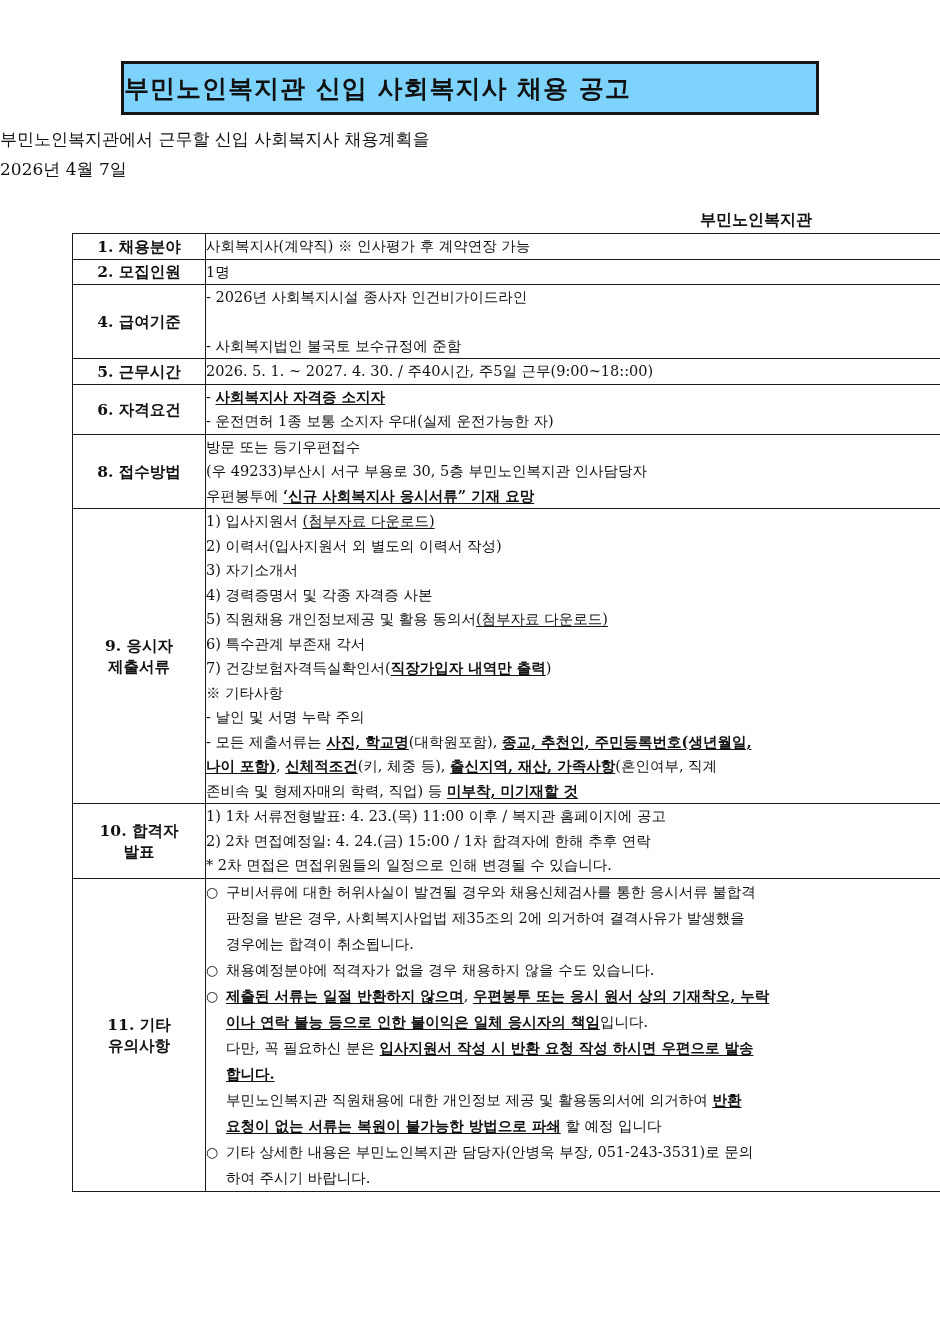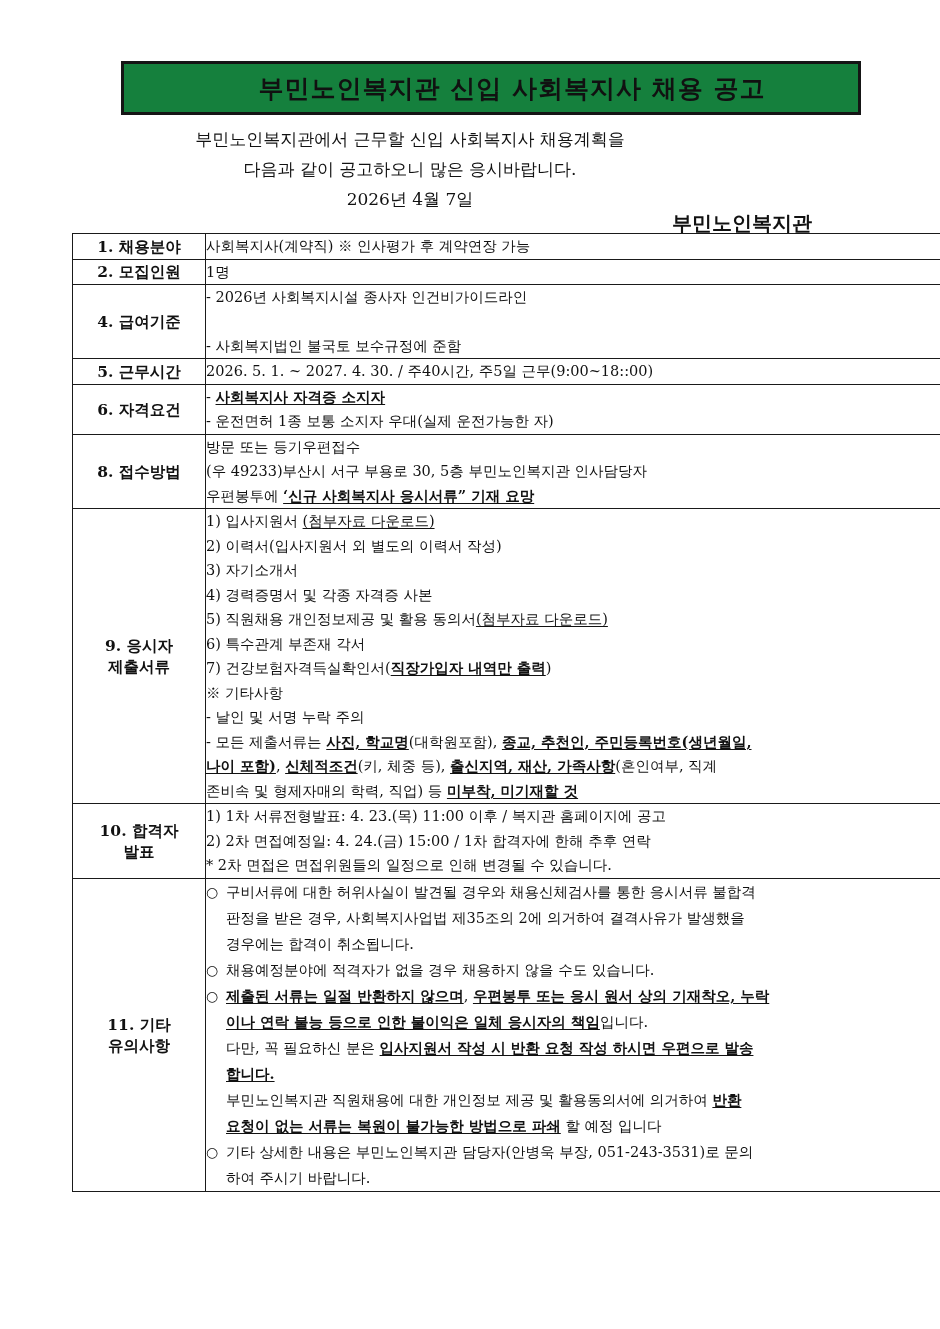--- a/index.html
+++ b/index.html
@@ -10,38 +10,37 @@
     color:#111111;
     -webkit-font-smoothing:none;
   }
   .page{position:relative;width:940px;height:1329px;box-sizing:border-box;}
 
   
   .title-box{
     position:absolute;left:122px;top:62px;width:692px;height:48px;
     border:2px solid #151515;
     box-shadow:0 0 0 1px #151515;
-    display:flex;align-items:center;justify-content:center;
-    background:#15803d;
-    padding-left:42px;
+    display:flex;align-items:center;
+    background:#7dd3fc;
   }
   .title-text{
     font-size:25px;font-weight:bold;letter-spacing:1px;
     white-space:nowrap;
   }
 
   
   .intro{
     position:absolute;left:0;top:124px;width:820px;
-    text-align:center;font-size:17px;line-height:30px;
+    text-align:left;font-size:17px;line-height:30px;
   }
   .intro div{white-space:nowrap;}
   .org-right{
     position:absolute;right:128px;top:210px;
-    font-size:20px;font-weight:bold;white-space:nowrap;
+    font-size:16px;font-weight:bold;white-space:nowrap;
   }
 
   
   table.main{
     position:absolute;left:72px;top:233px;
     width:906px;border-collapse:collapse;
     table-layout:fixed;
   }
   table.main td{
     border:1px solid #1a1a1a;
@@ -76,21 +75,20 @@
 <body>
 
 <div class="page">
 
   <div class="title-box">
     <span class="title-text">부민노인복지관 신입 사회복지사 채용 공고</span>
   </div>
 
   <div class="intro">
     <div>부민노인복지관에서 근무할 신입 사회복지사 채용계획을</div>
-    <div>다음과 같이 공고하오니 많은 응시바랍니다.</div>
     <div>2026년 4월 7일</div>
   </div>
   <div class="org-right">부민노인복지관</div>
 
   <table class="main">
 
     <tbody>
         <tr>
       <td class="lbl">1. 채용분야</td>
       <td class="val">

